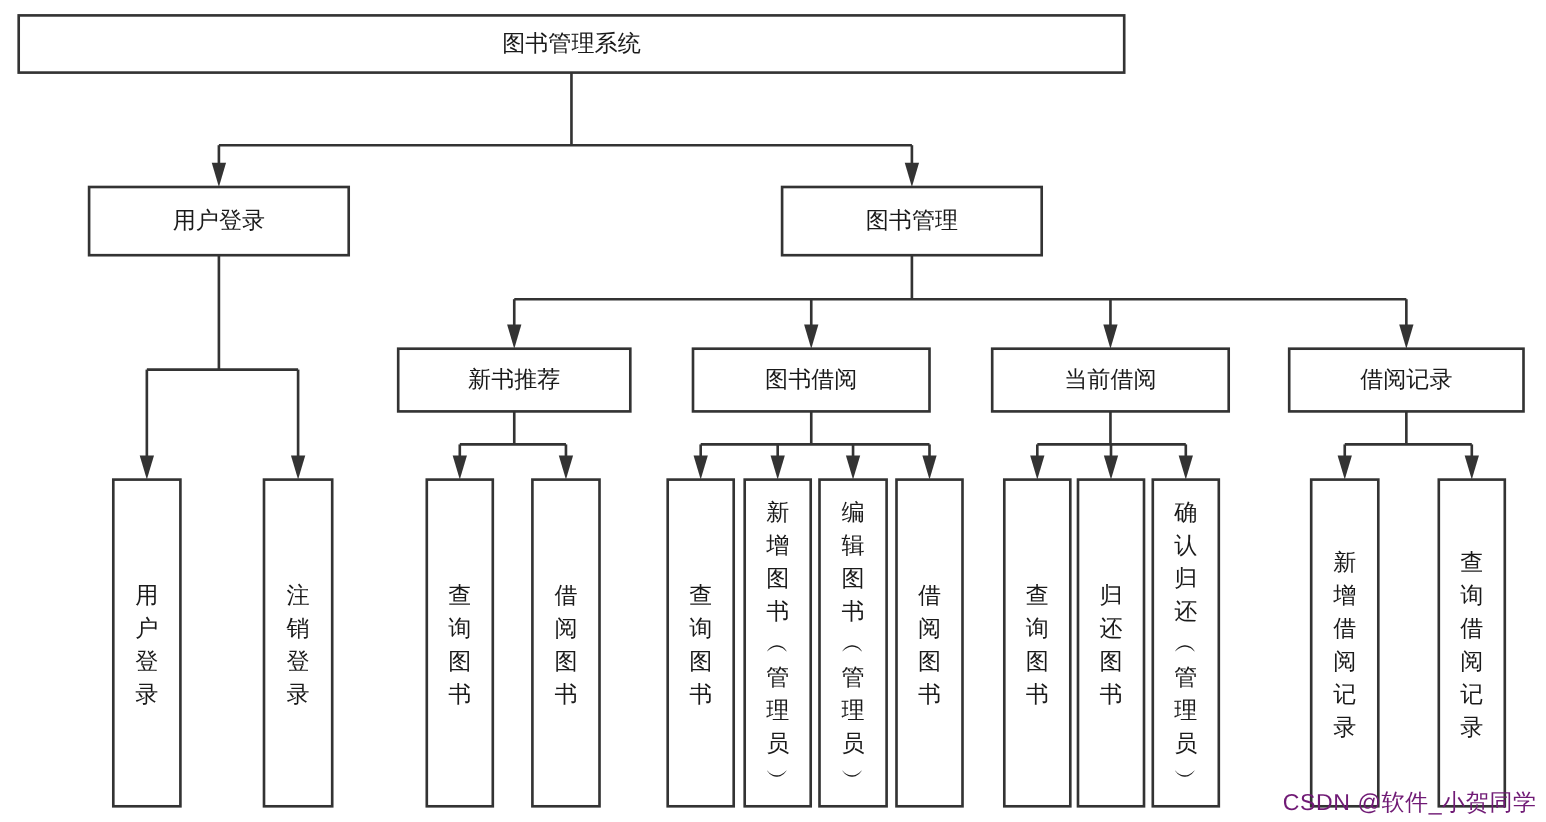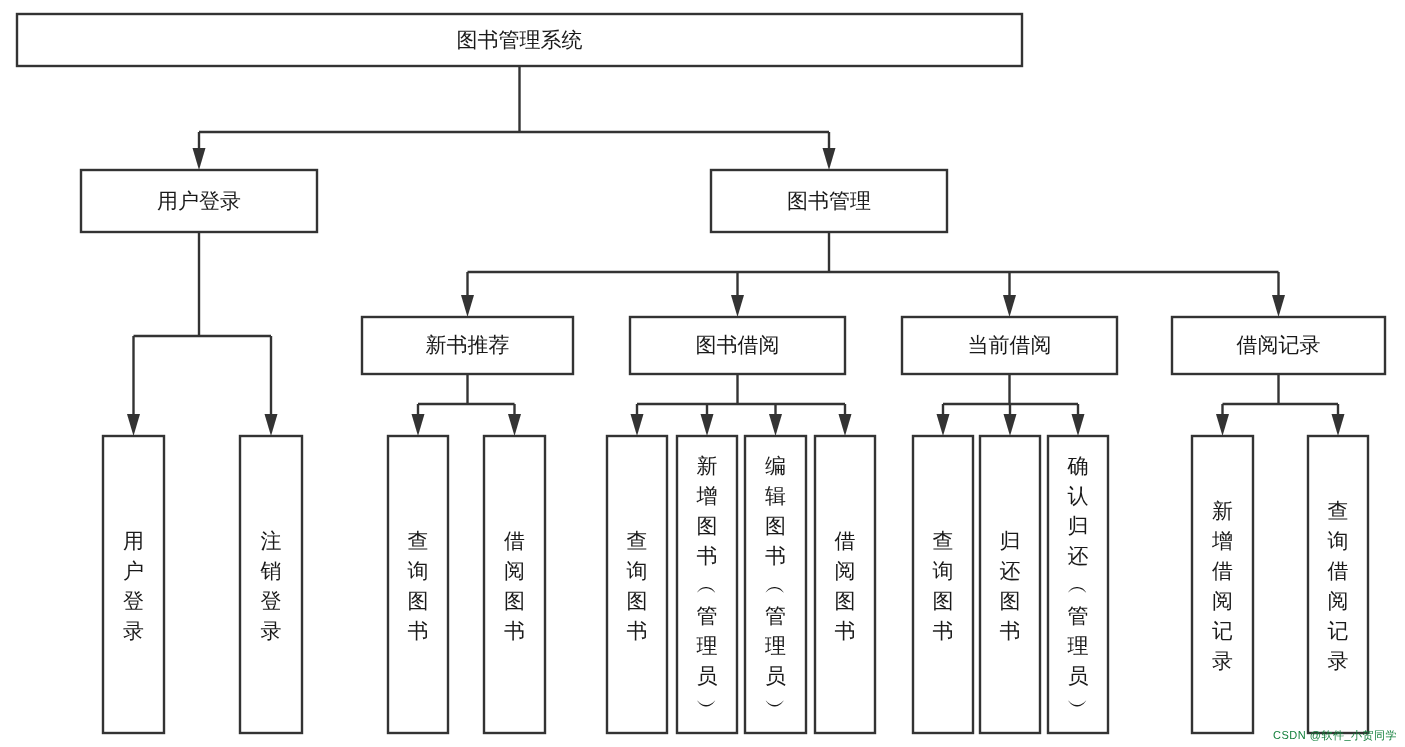--- a/index.html
+++ b/index.html
@@ -53,22 +53,22 @@
     font-family: "Liberation Sans", "DejaVu Sans", sans-serif;
     font-size: 21px;
     fill: #1a1a1a;
     text-anchor: middle;
   }
   .watermark {
     position: absolute;
     right: 8px;
     bottom: 4px;
     font-family: "Liberation Sans", "DejaVu Sans", sans-serif;
-    font-size: 11px;
-    color: #15803d;
+    font-size: 21px;
+    color: #701a75;
     white-space: nowrap;
     letter-spacing: 0.5px;
     user-select: none;
   }
 </style>
 </head>
 <body>
 
 <div id="diagram-root">
   <svg class="diagram-canvas" id="diagram-svg" viewBox="0 0 1405 747" xmlns="http://www.w3.org/2000/svg">

